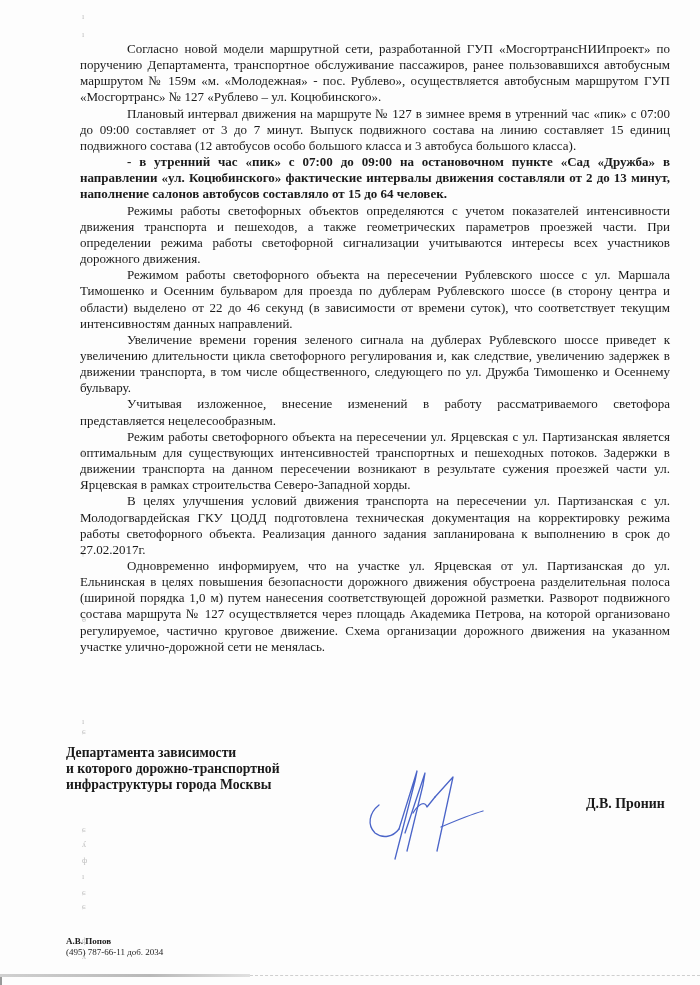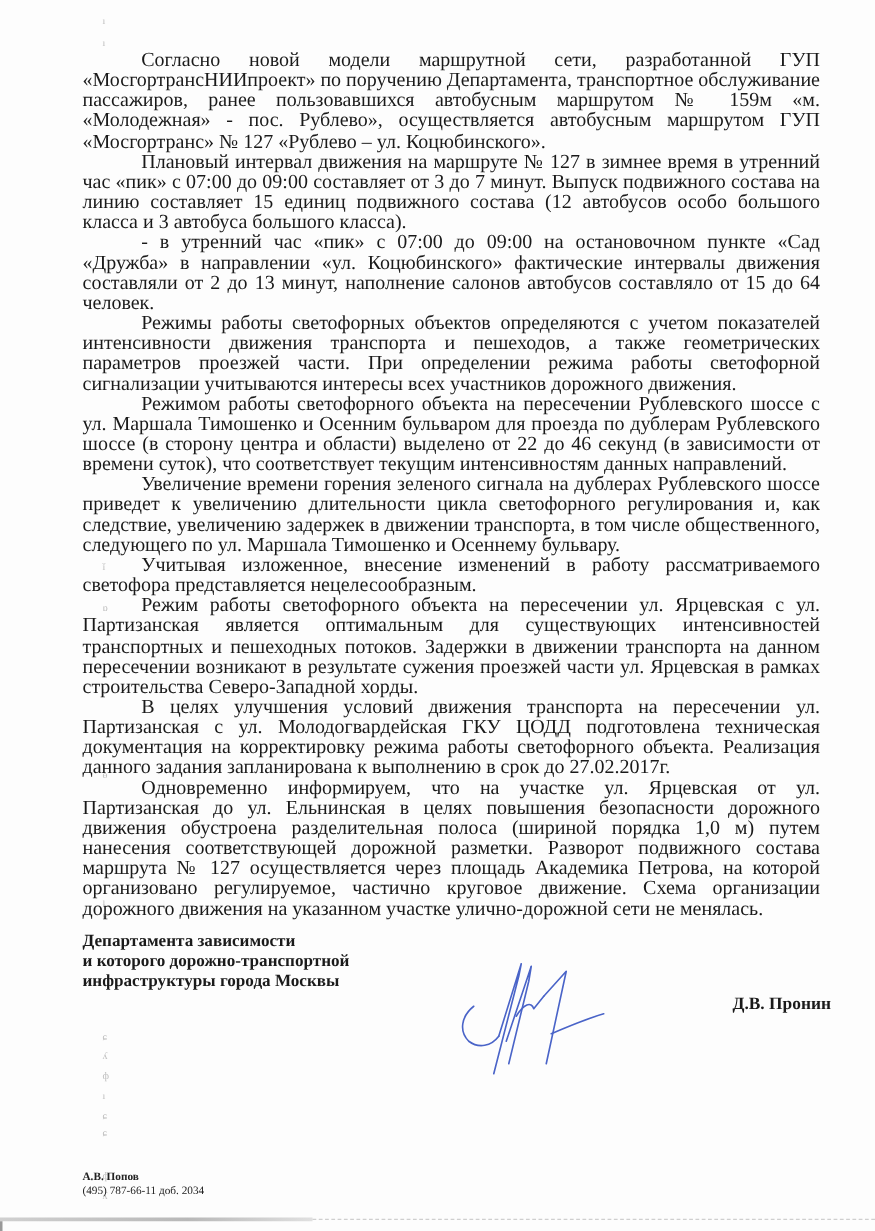--- a/index.html
+++ b/index.html
@@ -8,26 +8,26 @@
     background:#ffffff;
     font-family:"Liberation Serif","DejaVu Serif",serif;
     color:#1a1a1a;
     position:relative;
   }
   .page {
     position:absolute; left:0; top:0; width:700px; height:985px;
     background:#fdfdfd;
   }
   .body-text {
-    position:absolute; left:66px; top:41px; width:590px;
-    font-size:16px; line-height:16.15px;
+    position:absolute; left:80px; top:41px; width:590px;
+    font-size:13px; line-height:16.15px;
     text-align:justify;
   }
   .body-text p { margin:0; text-indent:47px; }
-  .body-text p.dash { text-indent:47px; }
+  .body-text p.dash { text-indent:47px;font-weight:bold; }
   .signature-block {
     position:absolute; left:66px; top:745px;
     font-size:13.7px; line-height:16.2px; font-weight:bold;
   }
   .signer-name {
     position:absolute; left:586px; top:796px;
     font-size:13.9px; font-weight:bold;text-align:right;
   }
   .signature {
     position:absolute; left:365px; top:763px; width:140px; height:100px;
@@ -82,21 +82,21 @@
     <span style="top:936px">ф</span>
     <span style="top:952px">ʎ</span>
   </div>
 
   <div class="body-text">
     <p>Согласно новой модели маршрутной сети, разработанной ГУП «МосгортрансНИИпроект» по поручению Департамента, транспортное обслуживание пассажиров, ранее пользовавшихся автобусным маршрутом № 159м «м. «Молодежная» - пос. Рублево», осуществляется автобусным маршрутом ГУП «Мосгортранс» № 127 «Рублево – ул. Коцюбинского».</p>
     <p>Плановый интервал движения на маршруте № 127 в зимнее время в утренний час «пик» с 07:00 до 09:00 составляет от 3 до 7 минут. Выпуск подвижного состава на линию составляет 15 единиц подвижного состава (12 автобусов особо большого класса и 3 автобуса большого класса).</p>
     <p class="dash">- в утренний час «пик» с 07:00 до 09:00 на остановочном пункте «Сад «Дружба» в направлении «ул. Коцюбинского» фактические интервалы движения составляли от 2 до 13 минут, наполнение салонов автобусов составляло от 15 до 64 человек.</p>
     <p>Режимы работы светофорных объектов определяются с учетом показателей интенсивности движения транспорта и пешеходов, а также геометрических параметров проезжей части. При определении режима работы светофорной сигнализации учитываются интересы всех участников дорожного движения.</p>
     <p>Режимом работы светофорного объекта на пересечении Рублевского шоссе с ул. Маршала Тимошенко и Осенним бульваром для проезда по дублерам Рублевского шоссе (в сторону центра и области) выделено от 22 до 46 секунд (в зависимости от времени суток), что соответствует текущим интенсивностям данных направлений.</p>
-    <p>Увеличение времени горения зеленого сигнала на дублерах Рублевского шоссе приведет к увеличению длительности цикла светофорного регулирования и, как следствие, увеличению задержек в движении транспорта, в том числе общественного, следующего по ул. Маршала Тимошенко и Осеннему бульвару.</p>
+    <p>Увеличение времени горения зеленого сигнала на дублерах Рублевского шоссе приведет к увеличению длительности цикла светофорного регулирования и, как следствие, увеличению задержек в движении транспорта, в том числе общественного, следующего по ул. Дружба Тимошенко и Осеннему бульвару.</p>
     <p>Учитывая изложенное, внесение изменений в работу рассматриваемого светофора представляется нецелесообразным.</p>
     <p>Режим работы светофорного объекта на пересечении ул. Ярцевская с ул. Партизанская является оптимальным для существующих интенсивностей транспортных и пешеходных потоков. Задержки в движении транспорта на данном пересечении возникают в результате сужения проезжей части ул. Ярцевская в рамках строительства Северо-Западной хорды.</p>
     <p>В целях улучшения условий движения транспорта на пересечении ул. Партизанская с ул. Молодогвардейская ГКУ ЦОДД подготовлена техническая документация на корректировку режима работы светофорного объекта. Реализация данного задания запланирована к выполнению в срок до 27.02.2017г.</p>
     <p>Одновременно информируем, что на участке ул. Ярцевская от ул. Партизанская до ул. Ельнинская в целях повышения безопасности дорожного движения обустроена разделительная полоса (шириной порядка 1,0 м) путем нанесения соответствующей дорожной разметки. Разворот подвижного состава маршрута № 127 осуществляется через площадь Академика Петрова, на которой организовано регулируемое, частично круговое движение. Схема организации дорожного движения на указанном участке улично-дорожной сети не менялась.</p>
   </div>
 
   <div class="signature-block">
     <div>Департамента зависимости</div>
     <div>и которого дорожно-транспортной</div>
     <div>инфраструктуры города Москвы</div>

